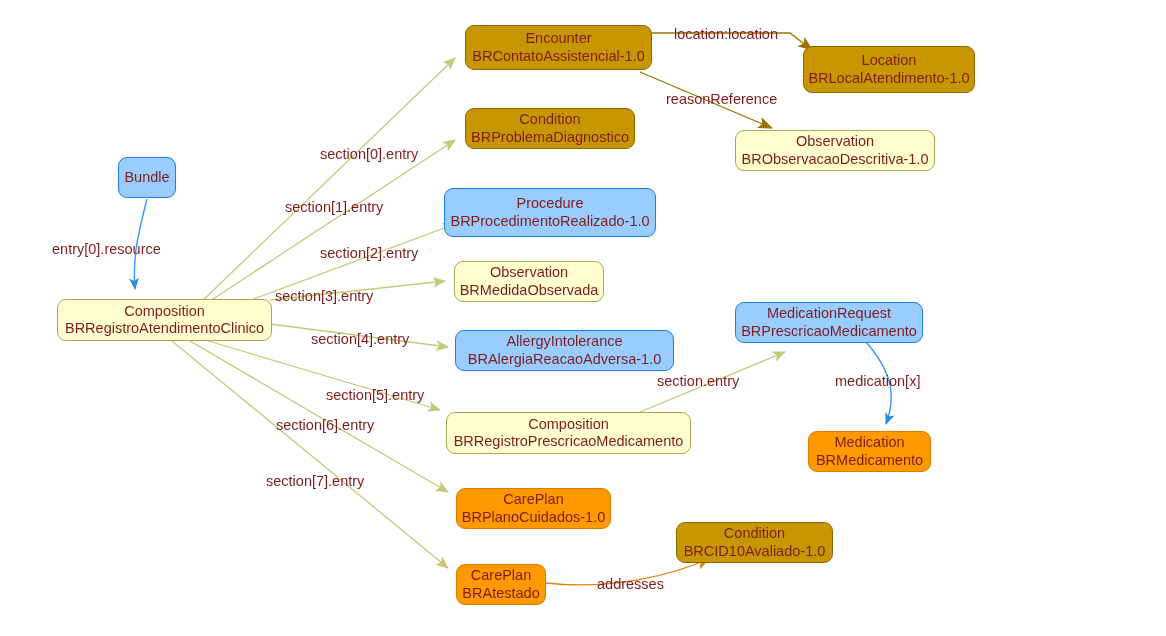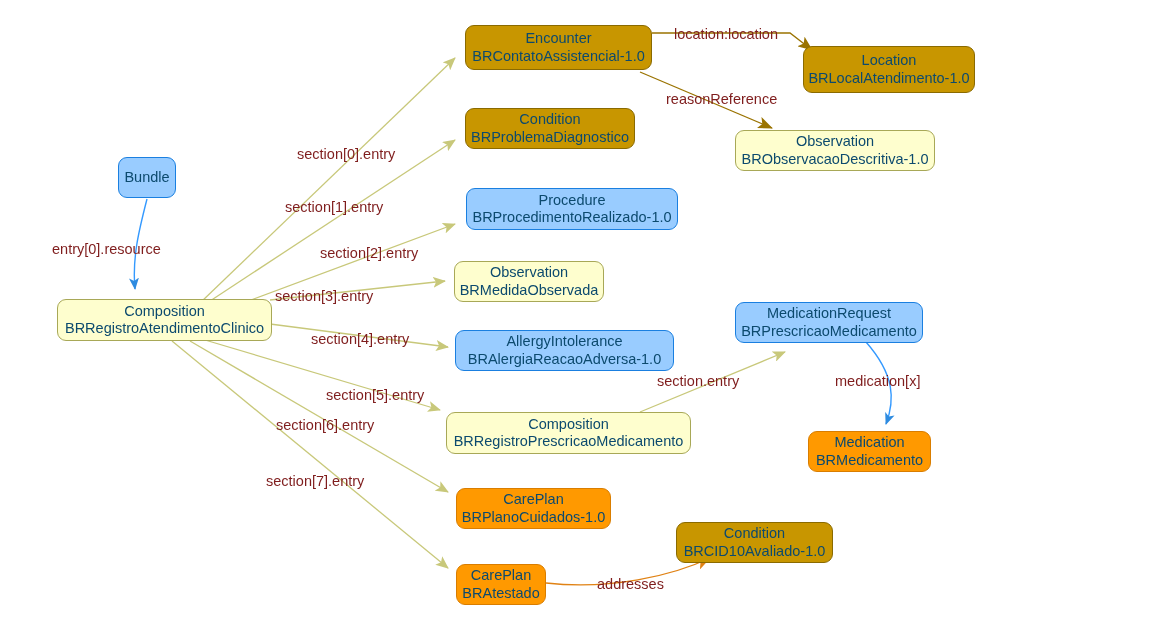--- a/index.html
+++ b/index.html
@@ -31,21 +31,21 @@
     border-radius: 9px;
     border-width: 1.5px;
     border-style: solid;
     display: flex;
     flex-direction: column;
     align-items: center;
     justify-content: center;
     text-align: center;
     line-height: 1.18;
     font-size: 14.5px;
-    color: #0c4a6e;
+    color: #7f1d1d;
     white-space: nowrap;
     padding: 2px 9px;
   }
   .node .ln { display: block; }
 
   .fill-gold   { background: #C89600; border-color: #8a6a00; }
   .fill-blue   { background: #99CCFF; border-color: #1A7FE0; }
   .fill-cream  { background: #FEFECE; border-color: #A8A857; }
   .fill-orange { background: #FF9900; border-color: #D97D00; }
 
@@ -122,21 +122,21 @@
   <div class="node fill-cream" style="left:735px; top:130px; width:200px; height:41px;">
     <span class="ln">Observation</span>
     <span class="ln">BRObservacaoDescritiva-1.0</span>
   </div>
 
   <div class="node fill-gold" style="left:465px; top:108px; width:170px; height:41px;">
     <span class="ln">Condition</span>
     <span class="ln">BRProblemaDiagnostico</span>
   </div>
 
-  <div class="node fill-blue" style="left:466px; top:188px; width:212px; height:42px;">
+  <div class="node fill-blue" style="left:444px; top:188px; width:212px; height:49px;">
     <span class="ln">Procedure</span>
     <span class="ln">BRProcedimentoRealizado-1.0</span>
   </div>
 
   <div class="node fill-cream" style="left:454px; top:261px; width:150px; height:41px;">
     <span class="ln">Observation</span>
     <span class="ln">BRMedidaObservada</span>
   </div>
 
   <div class="node fill-blue" style="left:455px; top:330px; width:219px; height:41px;">
@@ -169,21 +169,21 @@
     <span class="ln">BRAtestado</span>
   </div>
 
   <div class="node fill-gold" style="left:676px; top:522px; width:157px; height:41px;">
     <span class="ln">Condition</span>
     <span class="ln">BRCID10Avaliado-1.0</span>
   </div>
 
   <div class="edge-label" style="left:52px; top:241px;">entry[0].resource</div>
 
-  <div class="edge-label" style="left:297px; top:146px;">section[0].entry</div>
+  <div class="edge-label" style="left:320px; top:146px;">section[0].entry</div>
 
   <div class="edge-label" style="left:285px; top:199px;">section[1].entry</div>
 
   <div class="edge-label" style="left:320px; top:245px;">section[2].entry</div>
 
   <div class="edge-label" style="left:275px; top:288px;">section[3].entry</div>
 
   <div class="edge-label" style="left:311px; top:331px;">section[4].entry</div>
 
   <div class="edge-label" style="left:326px; top:387px;">section[5].entry</div>

